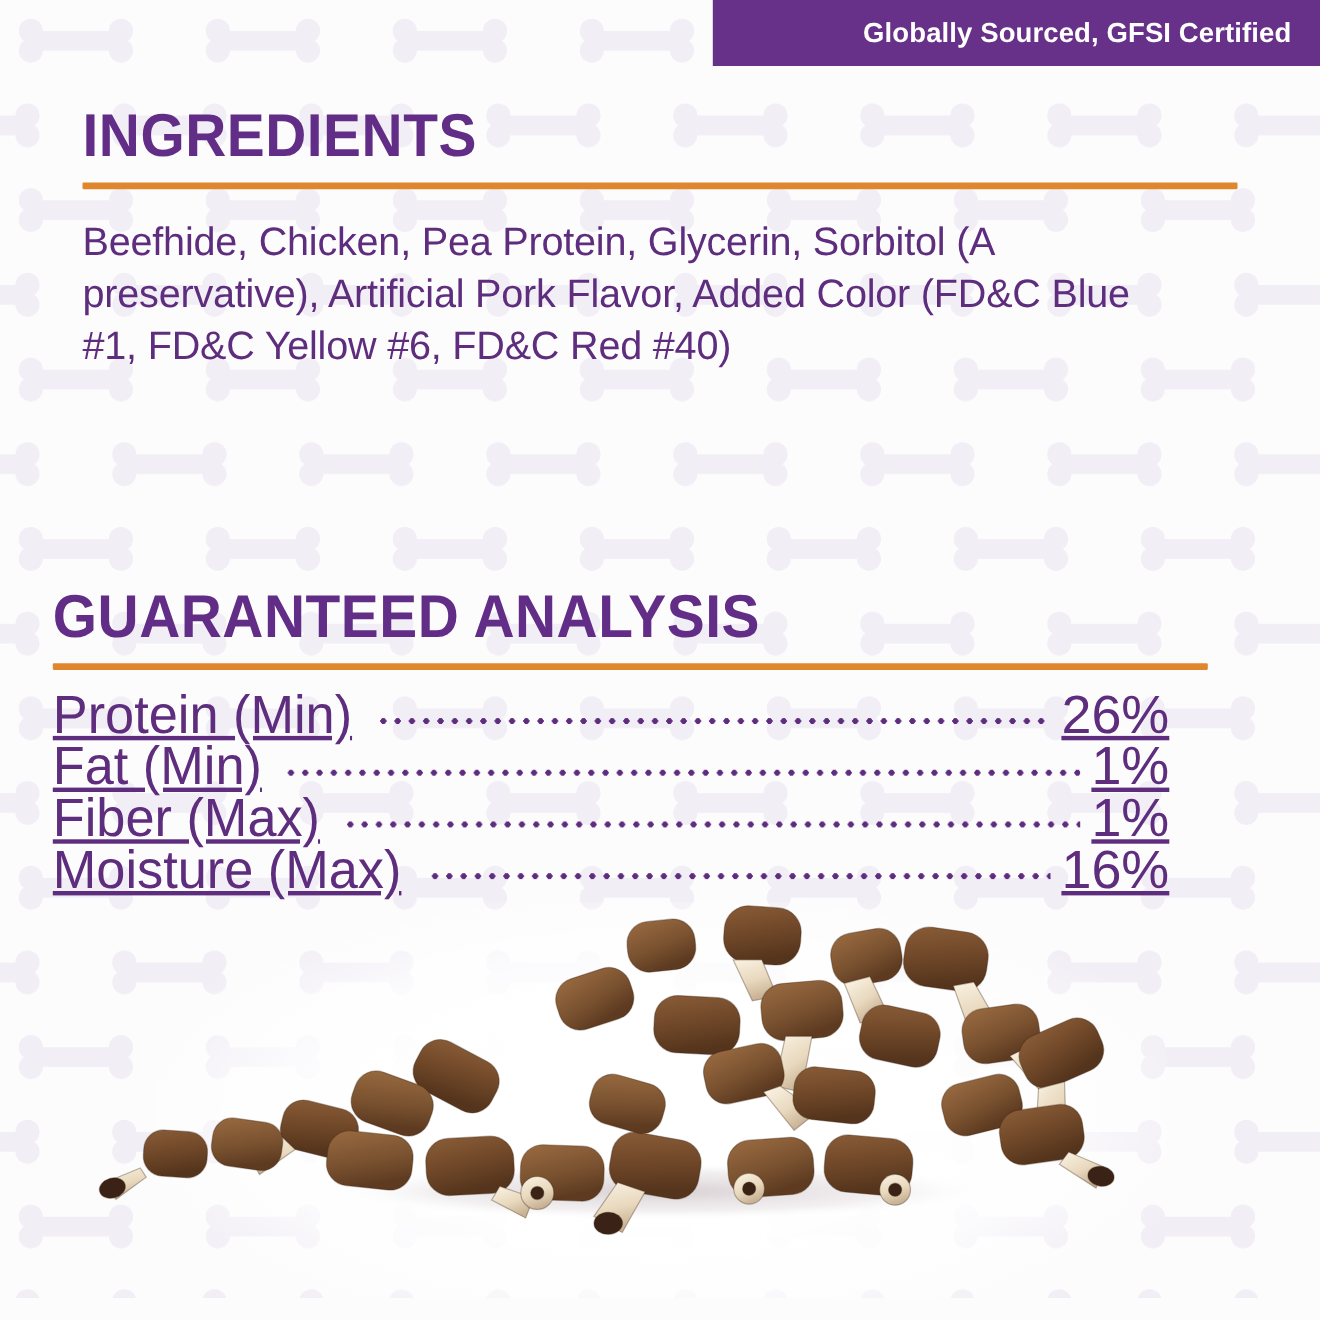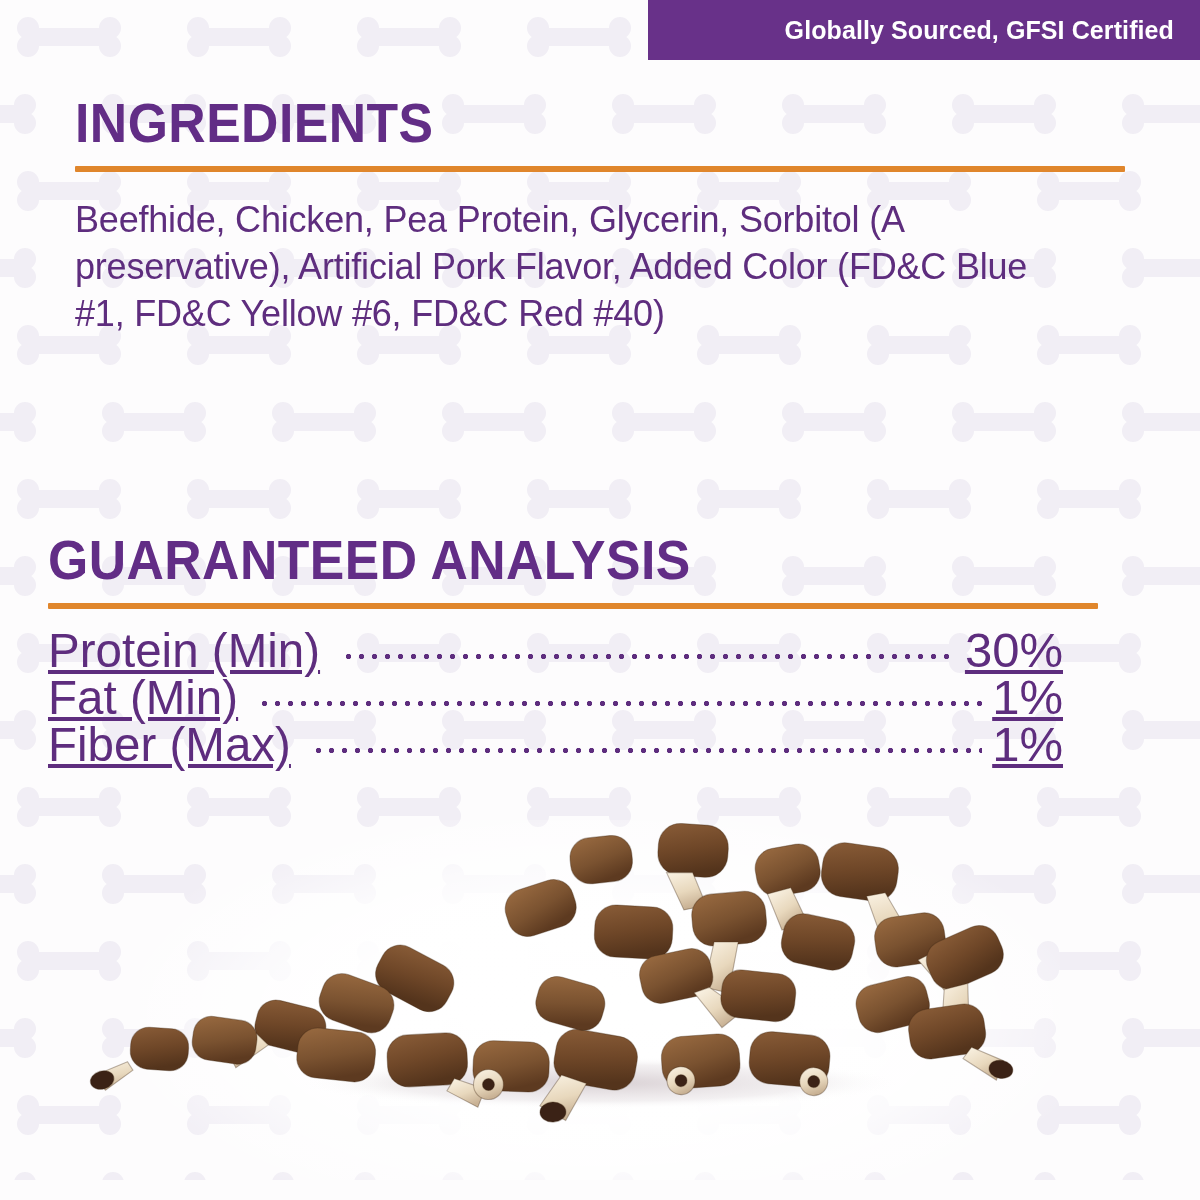--- a/index.html
+++ b/index.html
@@ -228,35 +228,40 @@
 
   <section id="analysis-section" class="section">
     <h2 id="analysis-heading" class="section-heading">GUARANTEED ANALYSIS</h2>
     <div id="analysis-rule" class="section-rule"></div>
 
     <div id="analysis-rows">
 
       <div class="analysis-row">
         <span class="analysis-label">Protein (Min)</span>
         <span class="analysis-leader"></span>
-        <span class="analysis-value">30%</span>
+        <span class="analysis-value">26%</span>
       </div>
 
       <div class="analysis-row">
         <span class="analysis-label">Fat (Min)</span>
         <span class="analysis-leader"></span>
         <span class="analysis-value">1%</span>
       </div>
 
       <div class="analysis-row">
         <span class="analysis-label">Fiber (Max)</span>
         <span class="analysis-leader"></span>
         <span class="analysis-value">1%</span>
       </div>
 
+      <div class="analysis-row">
+        <span class="analysis-label">Moisture (Max)</span>
+        <span class="analysis-leader"></span>
+        <span class="analysis-value">16%</span>
+      </div>
 
     </div>
   </section>
 
   <div id="product-photo">
     <div id="photo-backdrop"></div>
 
     <svg id="treat-pile-svg" viewBox="0 0 1200 400" preserveAspectRatio="none" aria-hidden="true">
       <defs>
         <linearGradient id="meatGrad" x1="0" y1="0" x2="0.3" y2="1">

